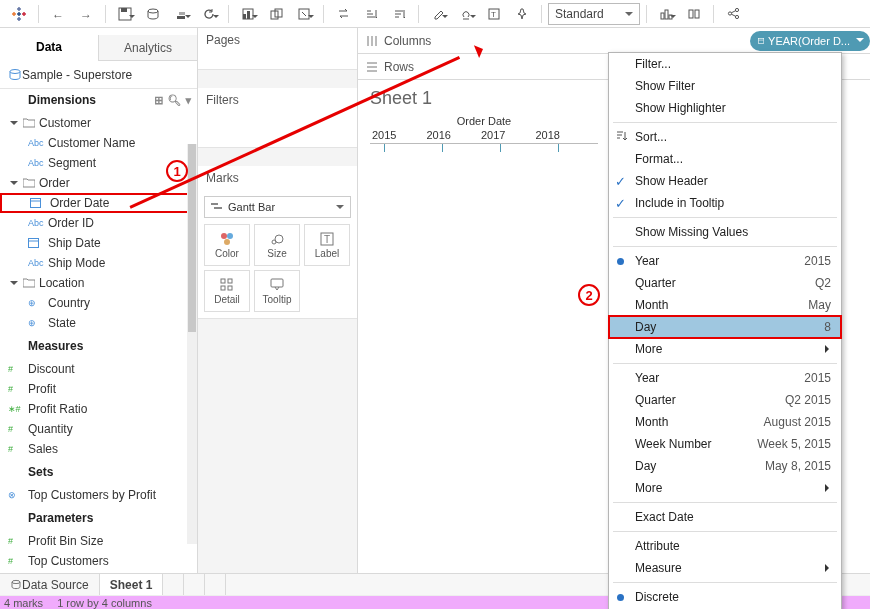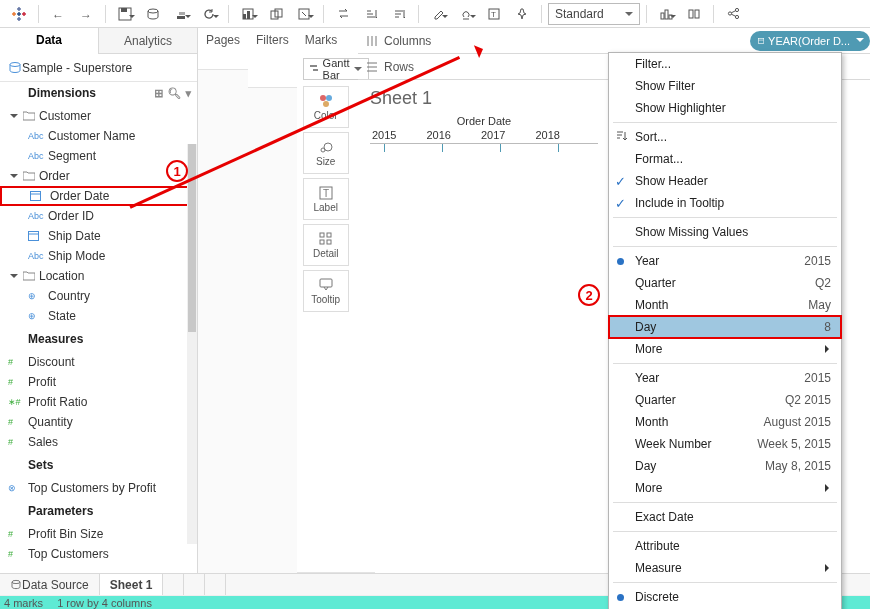--- a/index.html
+++ b/index.html
@@ -35,20 +35,21 @@
   .tb-select .caret{border:4px solid transparent; border-top-color:#666; margin-top:4px;}
   .logo{width:16px;height:16px;}
 
   
   .main {
     display:flex; height: calc(100% - 28px - 22px - 14px);
   }
   .sidebar {
     width:198px; border-right:1px solid #d9d9d9; display:flex; flex-direction:column;
     position:relative;
+    justify-content:flex-end;
   }
   .data-tabs{display:flex; height:26px;}
   .data-tab{flex:1; display:flex; align-items:center; justify-content:center;
     font-size:12px; border-bottom:1px solid #d9d9d9; color:#555;}
   .data-tab.active{font-weight:bold; color:#000; border-bottom:2px solid #fff;}
   .data-tab:not(.active){background:#f5f5f5; border-left:1px solid #d9d9d9;}
   .ds-row{display:flex; align-items:center; height:28px; padding-left:8px;
     border-bottom:1px solid #e5e5e5; }
   .ds-icon{width:14px;height:14px;}
   .section-head{
@@ -72,21 +73,21 @@
   .cal{color:#4a90d9;}
   .num{color:#3fae3f;}
   .globe{color:#4a90d9;}
   .setico{color:#4a90d9;}
   .highlight-box{border:2px solid #e60000;}
   .scrollbar{position:absolute;right:0;top:116px;width:10px;height:400px;
     background:#f0f0f0;}
   .scrollbar-thumb{position:absolute;left:1px;top:0;width:8px;height:188px;background:#c8c8c8;}
 
   
-  .cards{width:160px;border-right:1px solid #d9d9d9;background:#fafafa;display:flex;flex-direction:row;}
+  .cards{width:160px;border-right:1px solid #d9d9d9;background:#fafafa;display:flex;flex-direction:column;}
   .card{border-bottom:1px solid #e3e3e3;background:#fff;margin:0;}
   .card-title{padding:5px 8px;color:#555;}
   .card.filters{height:60px;}
   .marks .mark-type{
     margin:6px; height:22px; border:1px solid #ccc; display:flex;
     align-items:center; padding:0 6px; justify-content:space-between; font-size:11px;
   }
   .mark-grid{display:flex;flex-wrap:wrap;padding:0 6px 6px;gap:4px;}
   .mark-cell{
     width:46px;height:42px;border:1px solid #ddd;display:flex;flex-direction:column;
@@ -134,21 +135,21 @@
 
   
   .bottom{
     position:absolute;left:0;width:870px;bottom:14px;height:22px;border-top:1px solid #d9d9d9;
     display:flex;align-items:stretch;background:#f7f7f7;
   }
   .bt-tab{padding:0 10px;display:flex;align-items:center;gap:0;border-right:1px solid #d9d9d9;font-size:12px;color:#444;}
   .bt-tab.active{background:#fff;font-weight:bold;}
   .bt-icon{width:16px;display:flex;align-items:center;justify-content:center;color:#777;}
   .statusbar{
-    position:absolute;left:0;bottom:0;width:870px;height:14px;background:#5eead4;
+    position:absolute;left:0;bottom:0;width:870px;height:14px;background:#f0abfc;
     display:flex;align-items:center;padding-left:4px;gap:14px;font-size:11px;color:#555;
     border-top:1px solid #eee;
   }
 
   
   .ann-circle{
     position:absolute;width:22px;height:22px;border:2.5px solid #e60000;border-radius:50%;
     display:flex;align-items:center;justify-content:center;color:#e60000;font-weight:bold;
     background:#fff;font-size:13px;z-index:30;
   }

